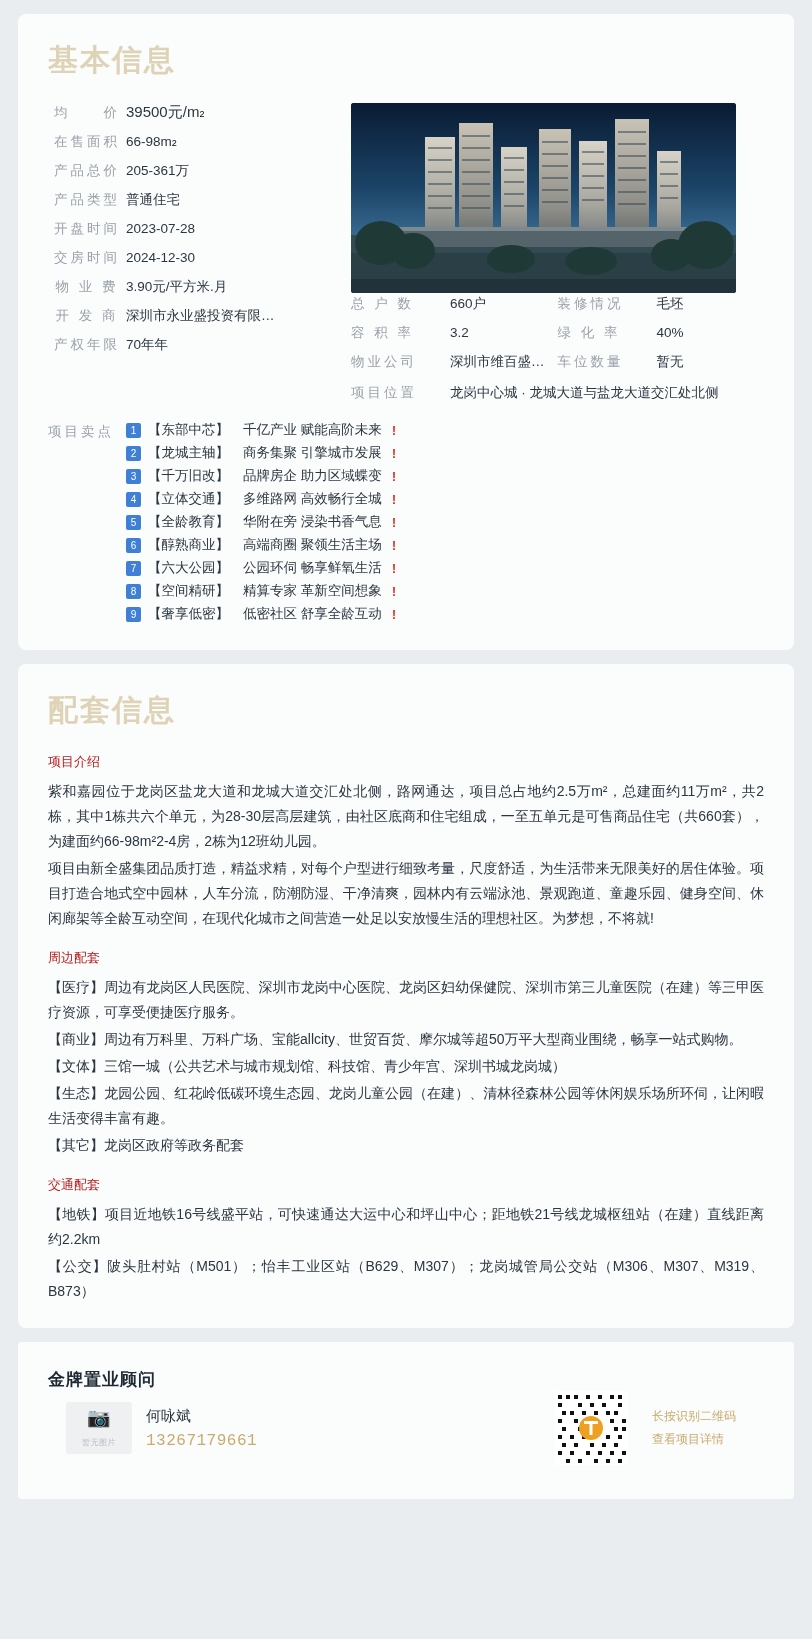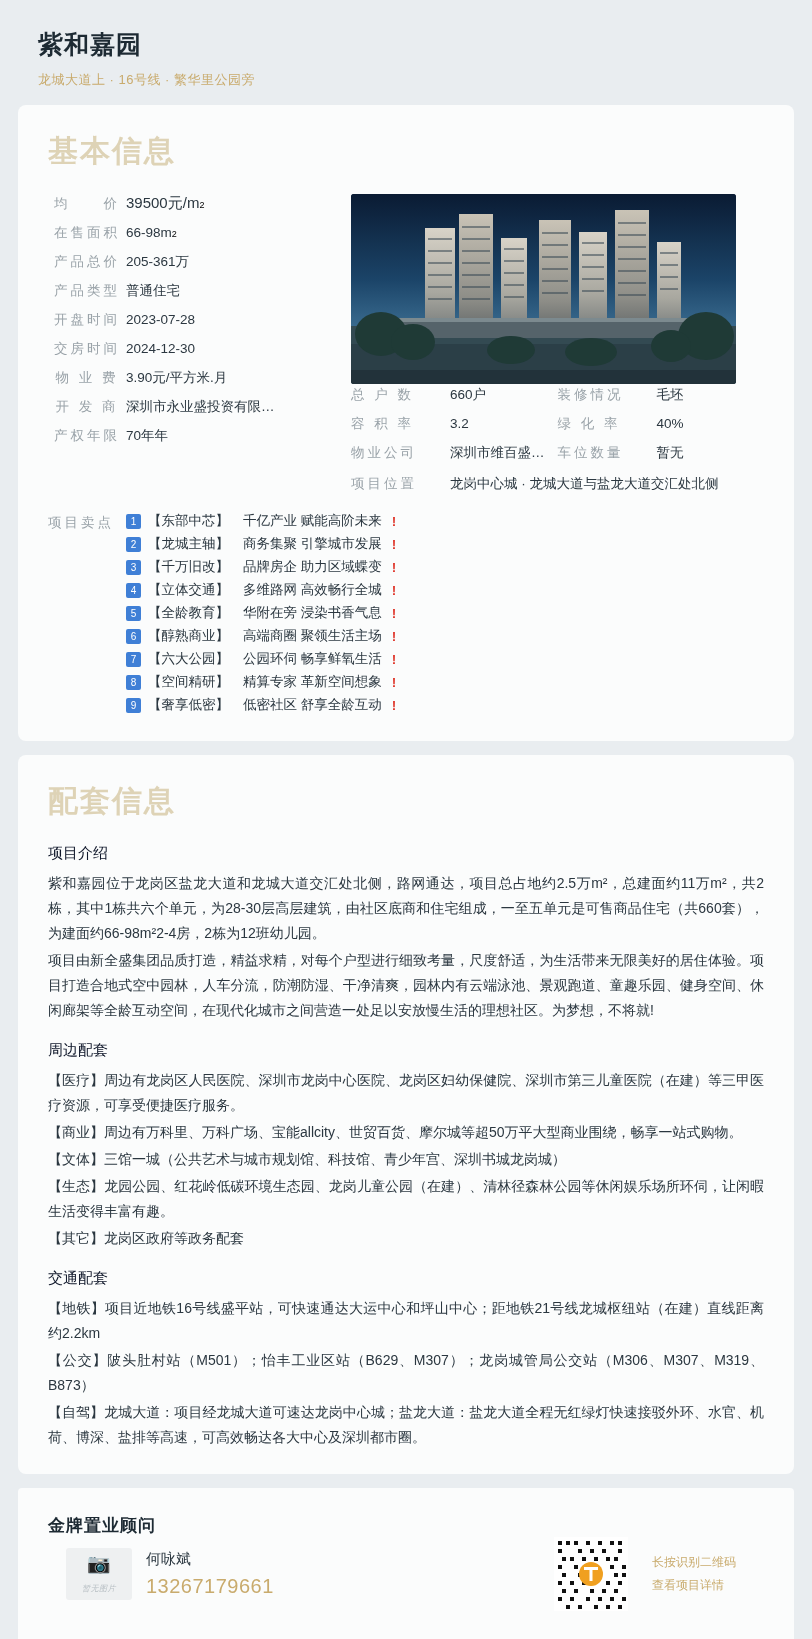--- a/index.html
+++ b/index.html
@@ -129,22 +129,22 @@
     text-align: center;
     border-radius: 2px;
     margin-right: 7px;
   }
   .sp-a { letter-spacing: 0px; }
   .sp-b { margin-left: 14px; }
   .sp-bang { color: #e03c31; margin-left: 10px; font-weight: bold; }
 
   
   .sub-label {
-    color: #0f172a;
-    font-size: 15px;
+    color: #b91c1c;
+    font-size: 13px;
     margin: 18px 0 8px 0;
   }
   .sub-label:first-of-type { margin-top: 4px; }
   .para {
     font-size: 14px;
     line-height: 25px;
     color: #2b3740;
     text-align: justify;
     margin: 0 0 2px 0;
   }
@@ -169,24 +169,24 @@
     border-radius: 3px;
     flex: none;
     display: flex;
     flex-direction: column;
     align-items: center;
     justify-content: center;
     color: #b9c0c5;
     margin-left: 18px;
   }
   .avatar .cam { font-size: 19px; line-height: 19px; }
-  .avatar .cap { font-size: 8px; margin-top: 10px; letter-spacing: .5px; font-style: italic; }
+  .avatar .cap { font-size: 8px; margin-top: 10px; letter-spacing: .5px; }
   .consultant-info { margin-left: 14px; }
   .consultant-name { font-size: 15px; color: #2b3740; margin-bottom: 6px; }
-  .consultant-phone { font-size: 20px; color: #c9ab6d; letter-spacing: .5px; }
+  .consultant-phone { font-size: 16px; color: #c9ab6d; letter-spacing: .5px; font-family: Liberation Mono, monospace; }
 
   .qr-block {
     display: flex;
     align-items: center;
     margin-left: auto;
     margin-right: 28px;
   }
   .qr {
     width: 74px; height: 74px;
     background: #fff;
@@ -195,24 +195,20 @@
     overflow: hidden;
   }
   .qr svg { display: block; }
   .qr-text { margin-left: 24px; font-size: 12px; color: #c9ab6d; line-height: 23px; }
 </style>
 </head>
 <body>
 
 <div class="page">
 
-  <div class="header">
-    <div class="header-title">紫和嘉园</div>
-    <div class="header-sub">龙城大道上 · 16号线 · 繁华里公园旁</div>
-  </div>
 
   <div class="card">
     <div class="section-title">基本信息</div>
 
     <div class="basic-wrap">
       <div class="basic-left" id="left-rows">
           <div class="row">
             <span class="k">均　　价</span>
             <span class="v big">39500元/m</span>
             <sup>2</sup>
@@ -453,21 +449,20 @@
         <p class="para">【商业】周边有万科里、万科广场、宝能allcity、世贸百货、摩尔城等超50万平大型商业围绕，畅享一站式购物。</p>
         <p class="para">【文体】三馆一城（公共艺术与城市规划馆、科技馆、青少年宫、深圳书城龙岗城）</p>
         <p class="para">【生态】龙园公园、红花岭低碳环境生态园、龙岗儿童公园（在建）、清林径森林公园等休闲娱乐场所环伺，让闲暇生活变得丰富有趣。</p>
         <p class="para">【其它】龙岗区政府等政务配套</p>
       </div>
 
     <div class="sub-label">交通配套</div>
     <div id="traffic-paras">
         <p class="para">【地铁】项目近地铁16号线盛平站，可快速通达大运中心和坪山中心；距地铁21号线龙城枢纽站（在建）直线距离约2.2km</p>
         <p class="para">【公交】陂头肚村站（M501）；怡丰工业区站（B629、M307）；龙岗城管局公交站（M306、M307、M319、B873）</p>
-        <p class="para">【自驾】龙城大道：项目经龙城大道可速达龙岗中心城；盐龙大道：盐龙大道全程无红绿灯快速接驳外环、水官、机荷、博深、盐排等高速，可高效畅达各大中心及深圳都市圈。</p>
       </div>
   </div>
 
   <div class="consultant-card">
     <div class="consultant-title">金牌置业顾问</div>
     <div class="consultant-row">
       <div class="avatar">
         <div class="cam">📷</div>
         <div class="cap">暂无图片</div>
       </div>

